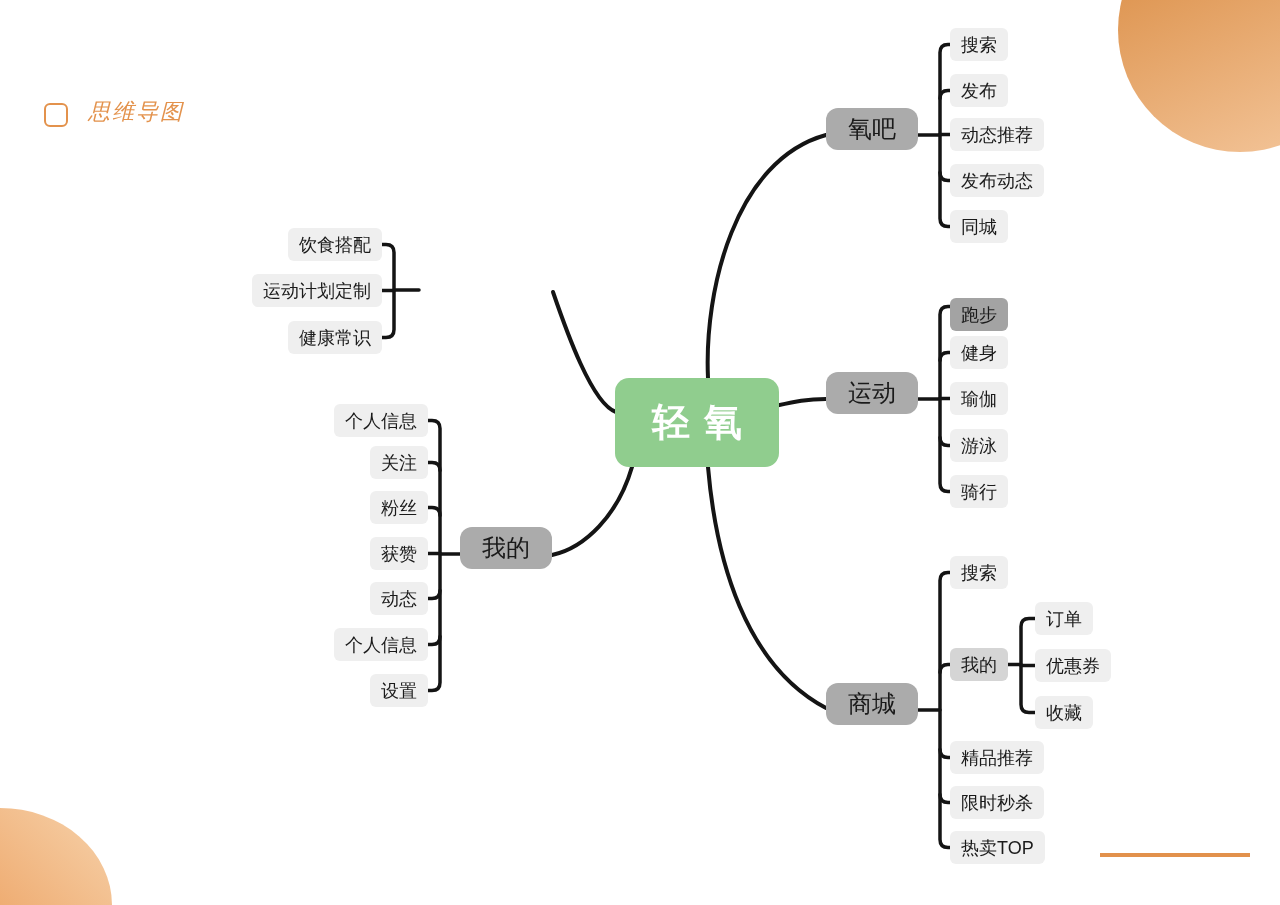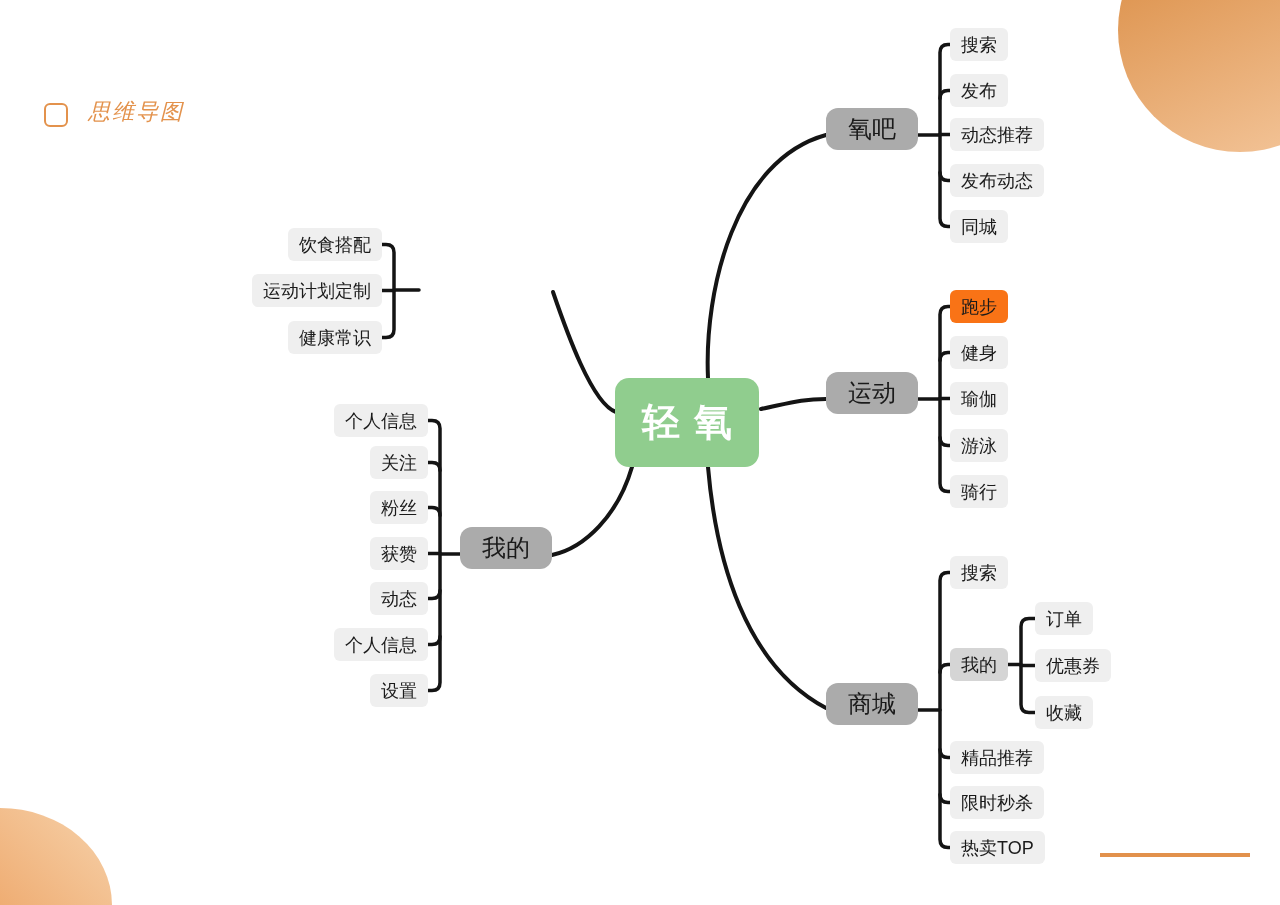--- a/index.html
+++ b/index.html
@@ -22,25 +22,25 @@
 
   
   svg.links { position:absolute; left:0; top:0; }
   svg.links path { fill:none; stroke:#141414; stroke-linecap:round; }
   svg.links path.main { stroke-width:4; }
   svg.links path.bracket { stroke-width:3.5; }
 
   
   .node { position:absolute; display:flex; align-items:center; justify-content:center;
     white-space:nowrap; color:#1a1a1a; cursor:default; }
-  .root { width:144px; height:89px; border-radius:14px; background:#90CD8E; color:#ffffff;
+  .root { width:164px; height:89px; border-radius:14px; background:#90CD8E; color:#ffffff;
     font-size:38px; font-weight:bold; letter-spacing:14px; padding-left:14px; }
   .branch { height:42px; border-radius:12px; background:#ABABAB; font-size:24px; padding:0 22px; }
   .leaf { height:33px; border-radius:6px; background:#EFEFEF; font-size:18px; padding:0 11px; }
-  .leaf--dark { background:#f97316; }
+  .leaf--dark { background:#a3a3a3;margin-top:8px; }
   .leaf--medium { background:#D5D5D5; }
 </style>
 </head>
 <body>
 
 <div class="stage">
 
   <div class="circle-tr"></div>
   <div class="quarter-bl"></div>
   <div class="line-br"></div>

